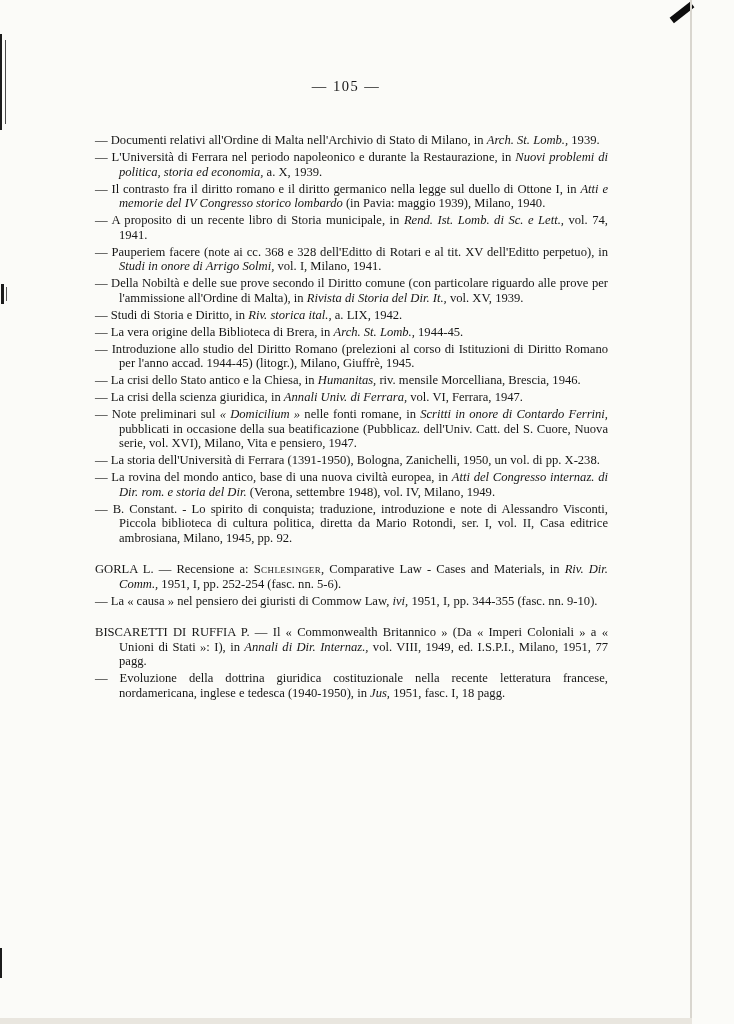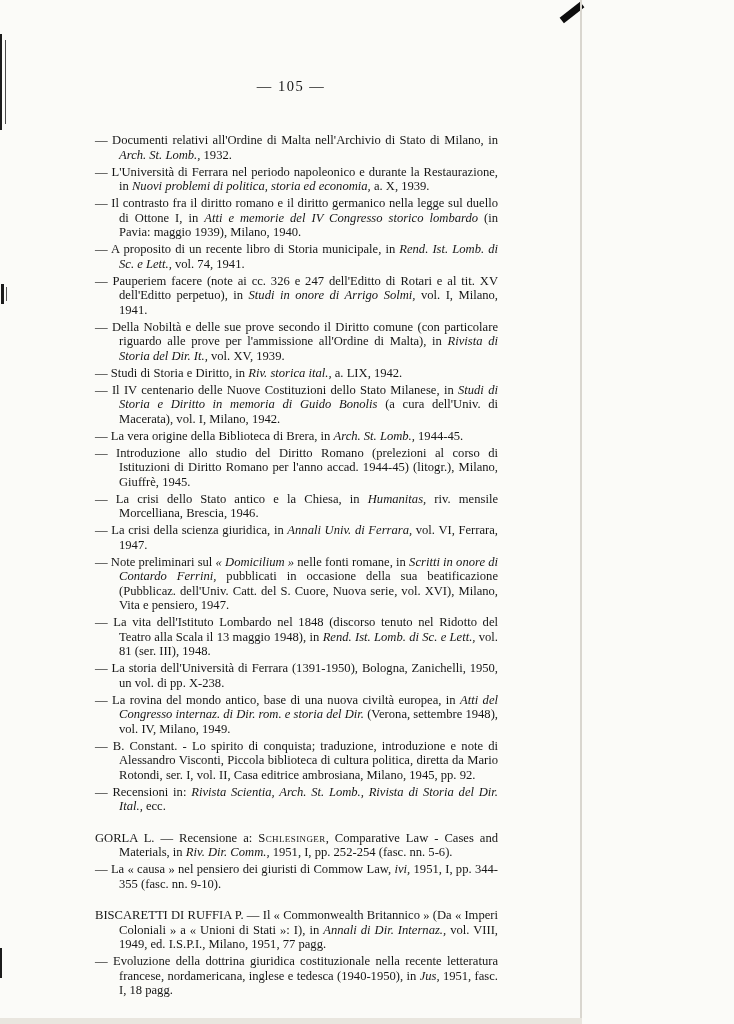--- a/index.html
+++ b/index.html
@@ -4,21 +4,21 @@
 <style>
   * { margin: 0; padding: 0; box-sizing: border-box; }
   html, body { width: 734px; height: 1024px; }
   body {
     background: #fbfbf8;
     font-family: "Liberation Serif", serif;
     color: #161616;
     position: relative;
     overflow: hidden;
   }
-  .page { position: relative; width: 582px; height: 1024px; }
+  .page { position: relative; width: 692px; height: 1024px; }
 
   .page-number {
     text-align: center;
     padding-top: 78px;
     font-size: 14.5px;
     letter-spacing: 1.5px;
   }
 
   .content {
     padding: 38px 84px 0 95px;
@@ -63,38 +63,35 @@
   <div class="bind-mark m1"></div>
   <div class="bind-mark m1b"></div>
   <div class="bind-mark m2"></div>
   <div class="bind-mark m2b"></div>
   <div class="bind-mark m3"></div>
 
   <div class="page-number">— 105 —</div>
 
   <div class="content">
       <div class="group">
-        <p class="entry"><span class="s-n">— Documenti relativi all'Ordine di Malta nell'Archivio di Stato di Milano, in </span><span class="s-i">Arch. St. Lomb.,</span><span class="s-n"> 1932.</span></p>
+        <p class="entry"><span class="s-n">— Documenti relativi all'Ordine di Malta nell'Archivio di Stato di Milano, in </span><span class="s-i">Arch. St. Lomb.,</span><span class="s-n"> 1939.</span></p>
         <p class="entry"><span class="s-n">— L'Università di Ferrara nel periodo napoleonico e durante la Restaurazione, in </span><span class="s-i">Nuovi problemi di politica, storia ed economia,</span><span class="s-n"> a. X, 1939.</span></p>
         <p class="entry"><span class="s-n">— Il contrasto fra il diritto romano e il diritto germanico nella legge sul duello di Ottone I, in </span><span class="s-i">Atti e memorie del IV Congresso storico lombardo</span><span class="s-n"> (in Pavia: maggio 1939), Milano, 1940.</span></p>
         <p class="entry"><span class="s-n">— A proposito di un recente libro di Storia municipale, in </span><span class="s-i">Rend. Ist. Lomb. di Sc. e Lett.,</span><span class="s-n"> vol. 74, 1941.</span></p>
-        <p class="entry"><span class="s-n">— Pauperiem facere (note ai cc. 326 e 247 dell'Editto di Rotari e al tit. XV dell'Editto perpetuo), in </span><span class="s-i">Studi in onore di Arrigo Solmi,</span><span class="s-n"> vol. I, Milano, 1941.</span></p>
+        <p class="entry"><span class="s-n">— Pauperiem facere (note ai cc. 368 e 328 dell'Editto di Rotari e al tit. XV dell'Editto perpetuo), in </span><span class="s-i">Studi in onore di Arrigo Solmi,</span><span class="s-n"> vol. I, Milano, 1941.</span></p>
         <p class="entry"><span class="s-n">— Della Nobiltà e delle sue prove secondo il Diritto comune (con particolare riguardo alle prove per l'ammissione all'Ordine di Malta), in </span><span class="s-i">Rivista di Storia del Dir. It.,</span><span class="s-n"> vol. XV, 1939.</span></p>
         <p class="entry"><span class="s-n">— Studi di Storia e Diritto, in </span><span class="s-i">Riv. storica ital.,</span><span class="s-n"> a. LIX, 1942.</span></p>
-        <p class="entry"><span class="s-n">— Il IV centenario delle Nuove Costituzioni dello Stato Milanese, in </span><span class="s-i">Studi di Storia e Diritto in memoria di Guido Bonolis</span><span class="s-n"> (a cura dell'Univ. di Macerata), vol. I, Milano, 1942.</span></p>
         <p class="entry"><span class="s-n">— La vera origine della Biblioteca di Brera, in </span><span class="s-i">Arch. St. Lomb.,</span><span class="s-n"> 1944-45.</span></p>
         <p class="entry"><span class="s-n">— Introduzione allo studio del Diritto Romano (prelezioni al corso di Istituzioni di Diritto Romano per l'anno accad. 1944-45) (litogr.), Milano, Giuffrè, 1945.</span></p>
         <p class="entry"><span class="s-n">— La crisi dello Stato antico e la Chiesa, in </span><span class="s-i">Humanitas,</span><span class="s-n"> riv. mensile Morcelliana, Brescia, 1946.</span></p>
         <p class="entry"><span class="s-n">— La crisi della scienza giuridica, in </span><span class="s-i">Annali Univ. di Ferrara,</span><span class="s-n"> vol. VI, Ferrara, 1947.</span></p>
         <p class="entry"><span class="s-n">— Note preliminari sul </span><span class="s-i">« Domicilium »</span><span class="s-n"> nelle fonti romane, in </span><span class="s-i">Scritti in onore di Contardo Ferrini,</span><span class="s-n"> pubblicati in occasione della sua beatificazione (Pubblicaz. dell'Univ. Catt. del S. Cuore, Nuova serie, vol. XVI), Milano, Vita e pensiero, 1947.</span></p>
-        <p class="entry"><span class="s-n">— La vita dell'Istituto Lombardo nel 1848 (discorso tenuto nel Ridotto del Teatro alla Scala il 13 maggio 1948), in </span><span class="s-i">Rend. Ist. Lomb. di Sc. e Lett.,</span><span class="s-n"> vol. 81 (ser. III), 1948.</span></p>
         <p class="entry"><span class="s-n">— La storia dell'Università di Ferrara (1391-1950), Bologna, Zanichelli, 1950, un vol. di pp. X-238.</span></p>
         <p class="entry"><span class="s-n">— La rovina del mondo antico, base di una nuova civiltà europea, in </span><span class="s-i">Atti del Congresso internaz. di Dir. rom. e storia del Dir.</span><span class="s-n"> (Verona, settembre 1948), vol. IV, Milano, 1949.</span></p>
         <p class="entry"><span class="s-n">— B. Constant. - Lo spirito di conquista; traduzione, introduzione e note di Alessandro Visconti, Piccola biblioteca di cultura politica, diretta da Mario Rotondi, ser. I, vol. II, Casa editrice ambrosiana, Milano, 1945, pp. 92.</span></p>
-        <p class="entry"><span class="s-n">— Recensioni in: </span><span class="s-i">Rivista Scientia, Arch. St. Lomb., Rivista di Storia del Dir. Ital.,</span><span class="s-n"> ecc.</span></p>
       </div>
       <div class="group">
         <p class="entry"><span class="s-n">GORLA L. — Recensione a: </span><span class="s-sc">Schlesinger</span><span class="s-n">, Comparative Law - Cases and Materials, in </span><span class="s-i">Riv. Dir. Comm.,</span><span class="s-n"> 1951, I, pp. 252-254 (fasc. nn. 5-6).</span></p>
         <p class="entry"><span class="s-n">— La « causa » nel pensiero dei giuristi di Commow Law, </span><span class="s-i">ivi,</span><span class="s-n"> 1951, I, pp. 344-355 (fasc. nn. 9-10).</span></p>
       </div>
       <div class="group">
         <p class="entry"><span class="s-n">BISCARETTI DI RUFFIA P. — Il « Commonwealth Britannico » (Da « Imperi Coloniali » a « Unioni di Stati »: I), in </span><span class="s-i">Annali di Dir. Internaz.,</span><span class="s-n"> vol. VIII, 1949, ed. I.S.P.I., Milano, 1951, 77 pagg.</span></p>
         <p class="entry"><span class="s-n">— Evoluzione della dottrina giuridica costituzionale nella recente letteratura francese, nordamericana, inglese e tedesca (1940-1950), in </span><span class="s-i">Jus,</span><span class="s-n"> 1951, fasc. I, 18 pagg.</span></p>
       </div>
     </div>

